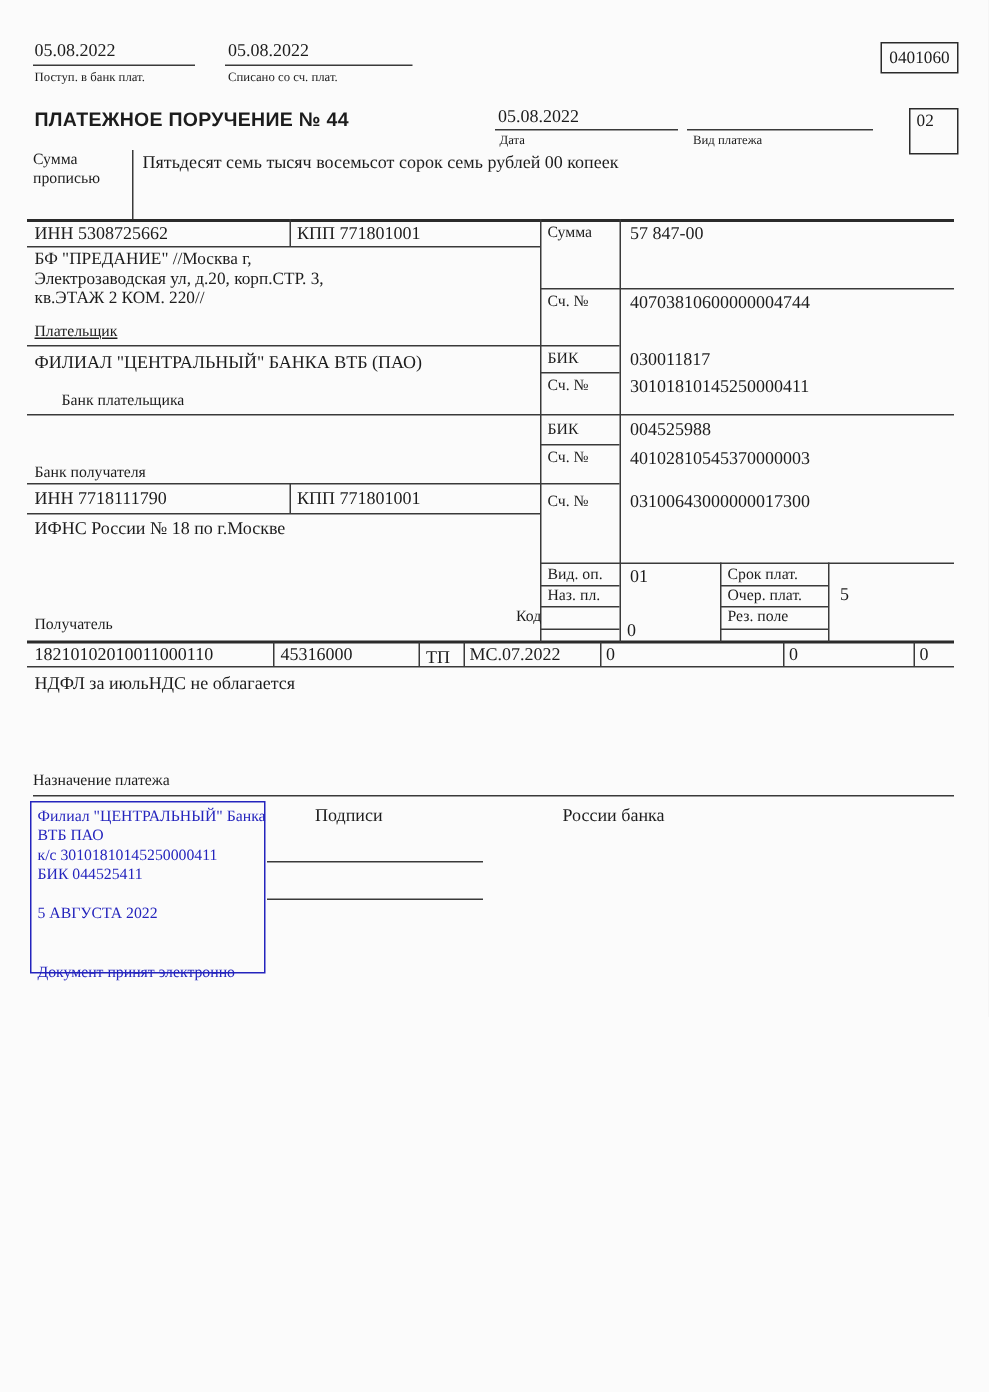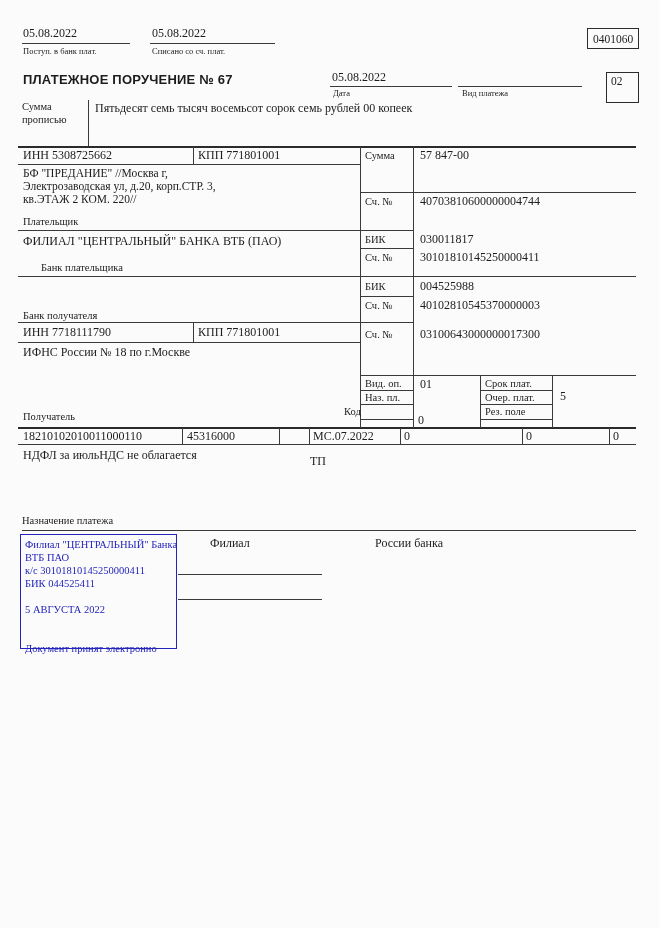--- a/index.html
+++ b/index.html
@@ -27,21 +27,21 @@
   <div class="abs t" style="left:23px;top:27px;">05.08.2022</div>
   <div class="hl" style="left:22px;top:43px;width:108px;"></div>
   <div class="abs lbl" style="left:23px;top:47px;">Поступ. в банк плат.</div>
 
   <div class="abs t" style="left:152px;top:27px;">05.08.2022</div>
   <div class="hl" style="left:150px;top:43px;width:125px;"></div>
   <div class="abs lbl" style="left:152px;top:47px;">Списано со сч. плат.</div>
 
   <div class="box" style="left:587px;top:28px;width:50px;height:19px;">0401060</div>
 
-  <div class="abs title" style="left:23px;top:72px;">ПЛАТЕЖНОЕ ПОРУЧЕНИЕ № 67</div>
+  <div class="abs title" style="left:23px;top:72px;">ПЛАТЕЖНОЕ ПОРУЧЕНИЕ № 44</div>
   <div class="abs t" style="left:332px;top:71px;">05.08.2022</div>
   <div class="hl" style="left:330px;top:86px;width:122px;"></div>
   <div class="abs lbl" style="left:333px;top:89px;">Дата</div>
   <div class="hl" style="left:458px;top:86px;width:124px;"></div>
   <div class="abs lbl" style="left:462px;top:89px;">Вид платежа</div>
   <div class="box" style="left:606px;top:72px;width:27px;height:27px;align-items:flex-start;justify-content:flex-start;padding:2px 0 0 4px;">02</div>
 
   <div class="abs mid" style="left:22px;top:101px;">Сумма</div>
   <div class="abs mid" style="left:22px;top:114px;">прописью</div>
   <div class="vl" style="left:88px;top:100px;height:46px;"></div>
@@ -82,21 +82,21 @@
   <div class="abs t" style="left:23px;top:149px;">ИНН 5308725662</div>
   <div class="abs t" style="left:198px;top:149px;">КПП 771801001</div>
   <div class="abs mid" style="left:365px;top:150px;">Сумма</div>
   <div class="abs t" style="left:420px;top:149px;">57 847-00</div>
 
   <div class="abs name" style="left:23px;top:167px;">БФ "ПРЕДАНИЕ" //Москва г,</div>
   <div class="abs name" style="left:23px;top:180px;">Электрозаводская ул, д.20, корп.СТР. 3,</div>
   <div class="abs name" style="left:23px;top:193px;">кв.ЭТАЖ 2 КОМ. 220//</div>
   <div class="abs mid" style="left:365px;top:196px;">Сч. №</div>
   <div class="abs t" style="left:420px;top:195px;">40703810600000004744</div>
-  <div class="abs mid" style="left:23px;top:216px;">Плательщик</div>
+  <div class="abs mid" style="left:23px;top:216px;text-decoration:underline;">Плательщик</div>
 
   <div class="abs t" style="left:23px;top:235px;">ФИЛИАЛ "ЦЕНТРАЛЬНЫЙ" БАНКА ВТБ (ПАО)</div>
   <div class="abs mid" style="left:365px;top:234px;">БИК</div>
   <div class="abs t" style="left:420px;top:233px;">030011817</div>
   <div class="abs mid" style="left:365px;top:252px;">Сч. №</div>
   <div class="abs t" style="left:420px;top:251px;">30101810145250000411</div>
   <div class="abs mid" style="left:41px;top:262px;text-align:right;">Банк плательщика</div>
 
   <div class="abs mid" style="left:365px;top:281px;">БИК</div>
   <div class="abs t" style="left:420px;top:280px;">004525988</div>
@@ -116,39 +116,39 @@
   <div class="abs mid" style="left:485px;top:378px;">Срок плат.</div>
   <div class="abs mid" style="left:365px;top:392px;">Наз. пл.</div>
   <div class="abs mid" style="left:485px;top:392px;">Очер. плат.</div>
   <div class="abs t" style="left:560px;top:390px;">5</div>
   <div class="abs mid" style="left:344px;top:406px;">Код</div>
   <div class="abs t" style="left:418px;top:414px;">0</div>
   <div class="abs mid" style="left:485px;top:406px;">Рез. поле</div>
 
   <div class="abs t" style="left:23px;top:430px;">18210102010011000110</div>
   <div class="abs t" style="left:187px;top:430px;">45316000</div>
-  <div class="abs t" style="left:284px;top:455px;margin-left:26px;">ТП</div>
+  <div class="abs t" style="left:284px;top:432px;">ТП</div>
   <div class="abs t" style="left:313px;top:430px;">МС.07.2022</div>
   <div class="abs t" style="left:404px;top:430px;">0</div>
   <div class="abs t" style="left:526px;top:430px;">0</div>
   <div class="abs t" style="left:613px;top:430px;">0</div>
 
   <div class="abs t" style="left:23px;top:449px;">НДФЛ за июльНДС не облагается</div>
   <div class="abs mid" style="left:22px;top:515px;">Назначение платежа</div>
   <div class="hl" style="left:22px;top:530px;width:614px;"></div>
 
   <div class="stamp" style="left:20px;top:534px;width:157px;height:115px;">
     <div>Филиал "ЦЕНТРАЛЬНЫЙ" Банка</div>
     <div>ВТБ ПАО</div>
     <div>к/с 30101810145250000411</div>
     <div>БИК 044525411</div>
     <div style="height:13px;"></div>
     <div>5 АВГУСТА 2022</div>
     <div style="height:26px;"></div>
     <div>Документ принят электронно</div>
   </div>
 
-  <div class="abs t" style="left:210px;top:537px;">Филиал</div>
+  <div class="abs t" style="left:210px;top:537px;">Подписи</div>
   <div class="abs t" style="left:375px;top:537px;">России банка</div>
   <div class="hl" style="left:178px;top:574px;width:144px;"></div>
   <div class="hl" style="left:178px;top:599px;width:144px;"></div>
 
 </div>
 
 </body></html>

